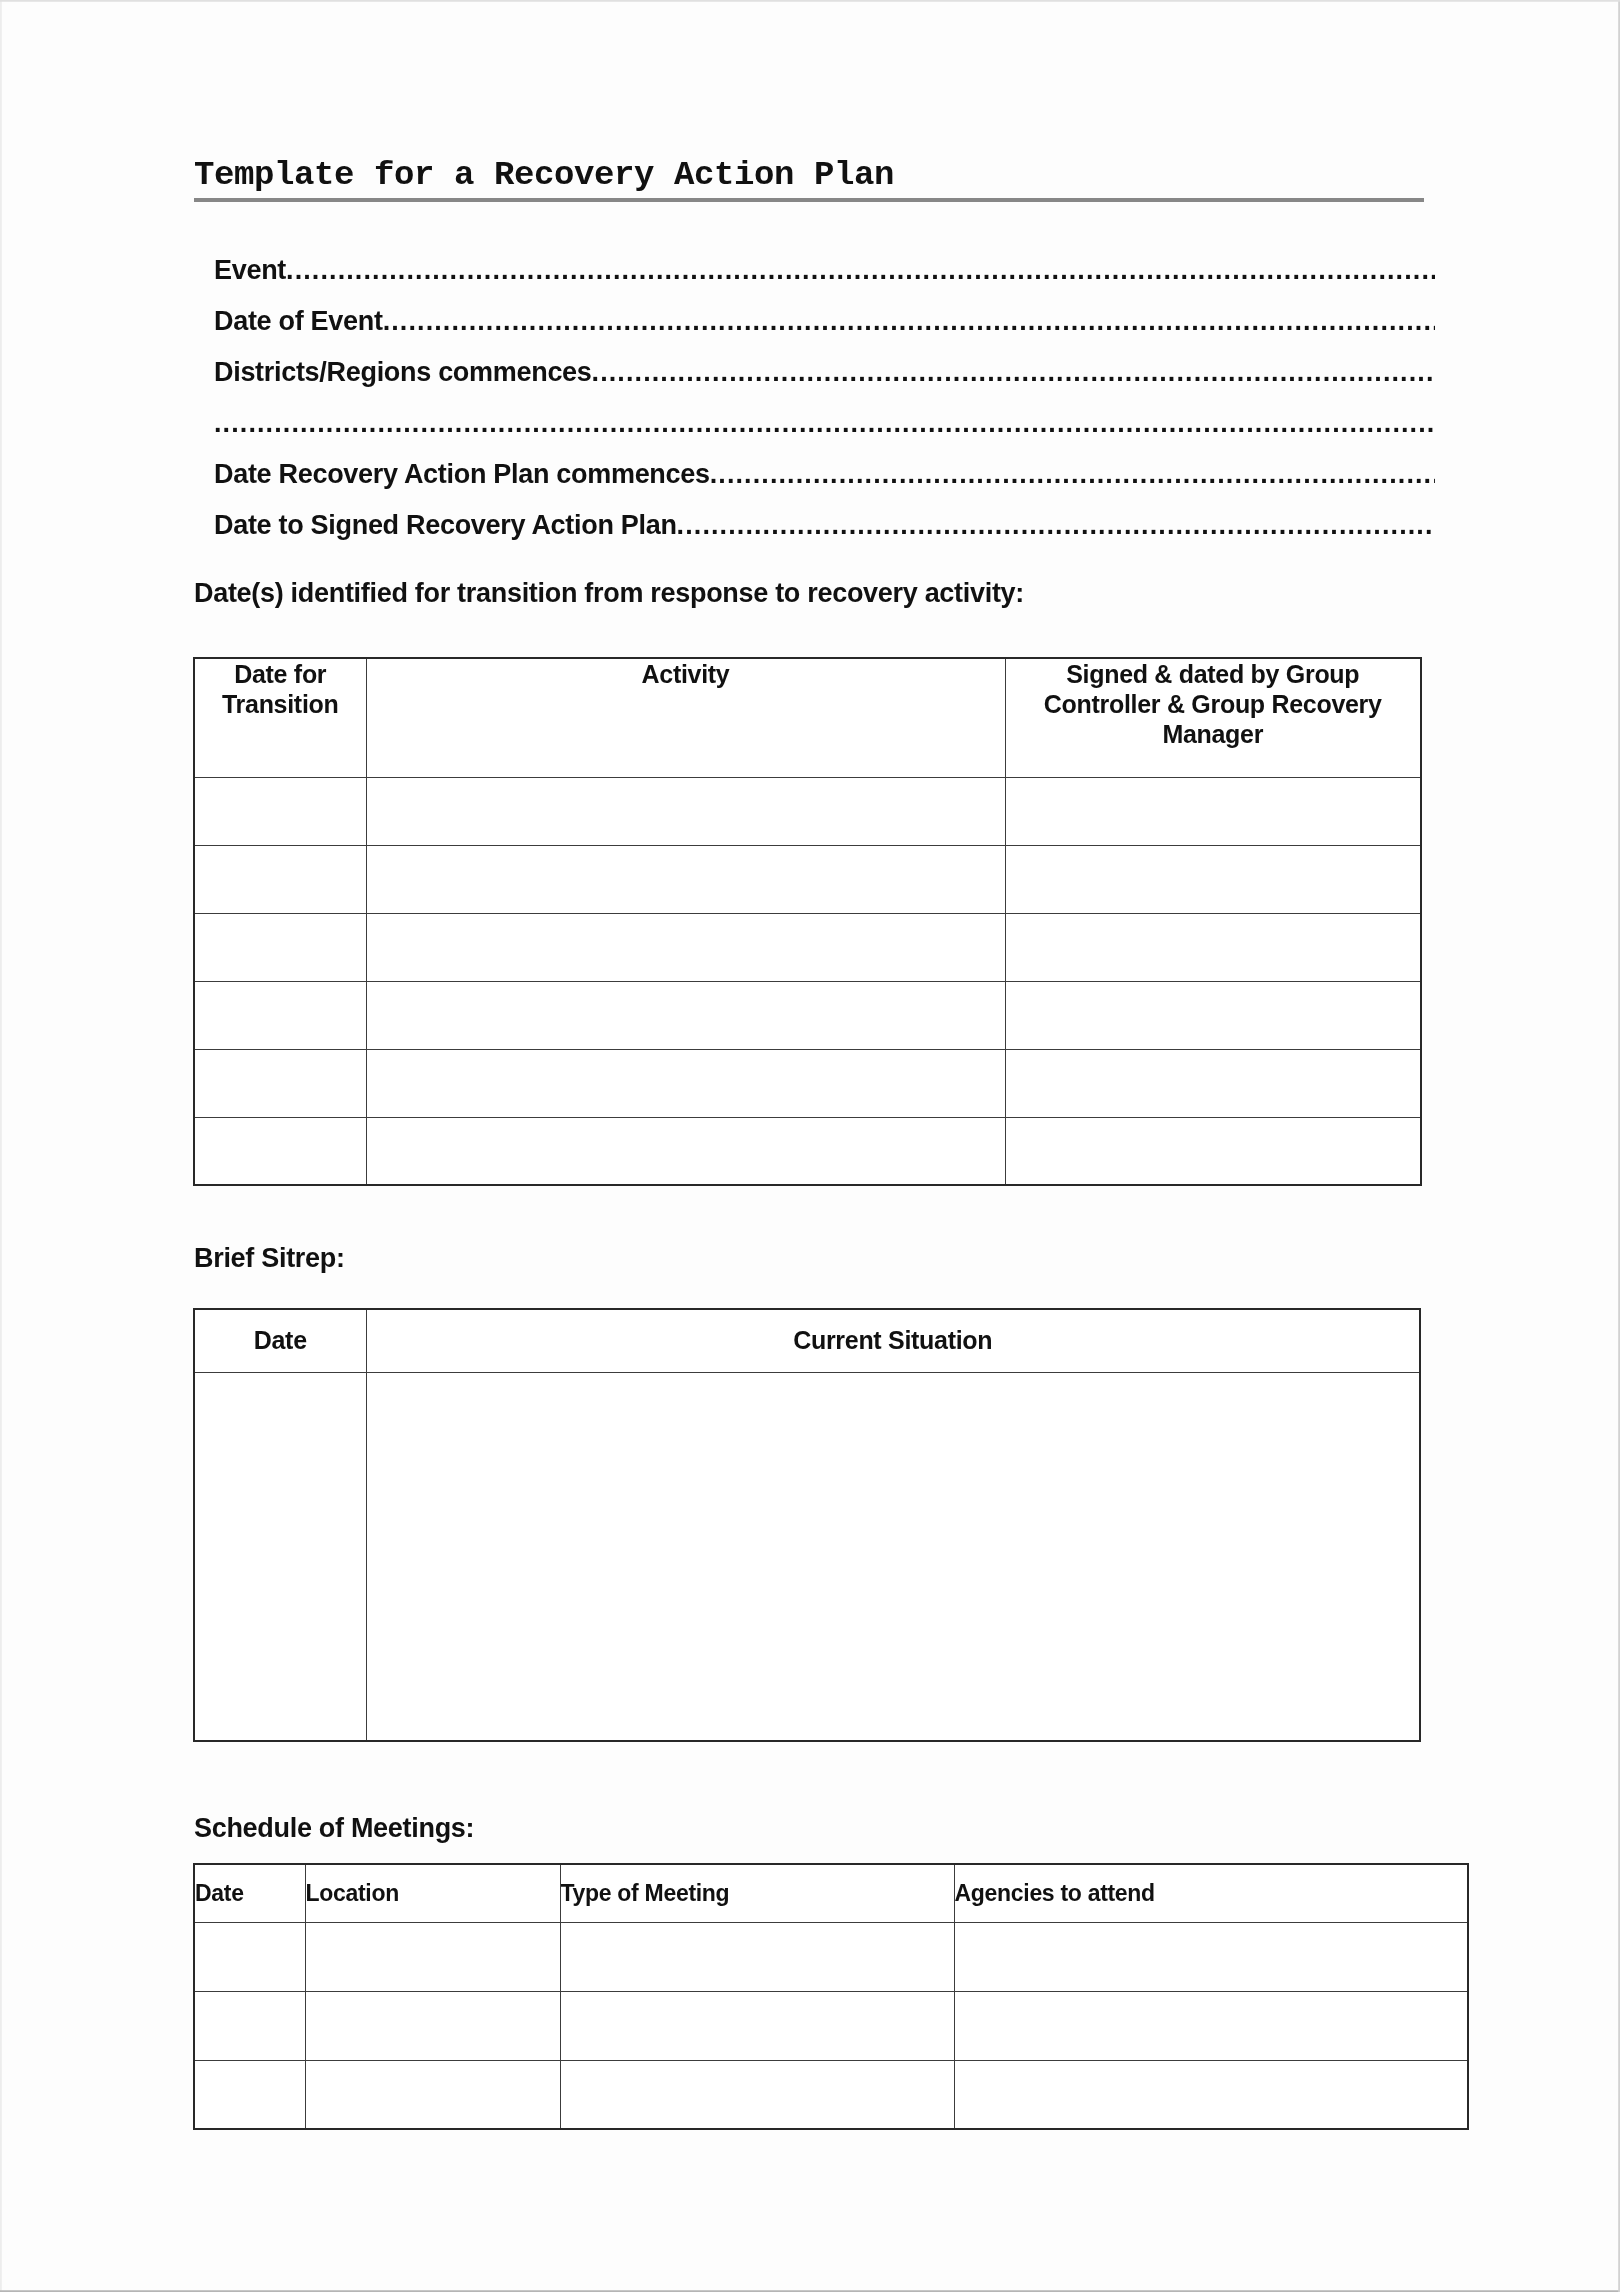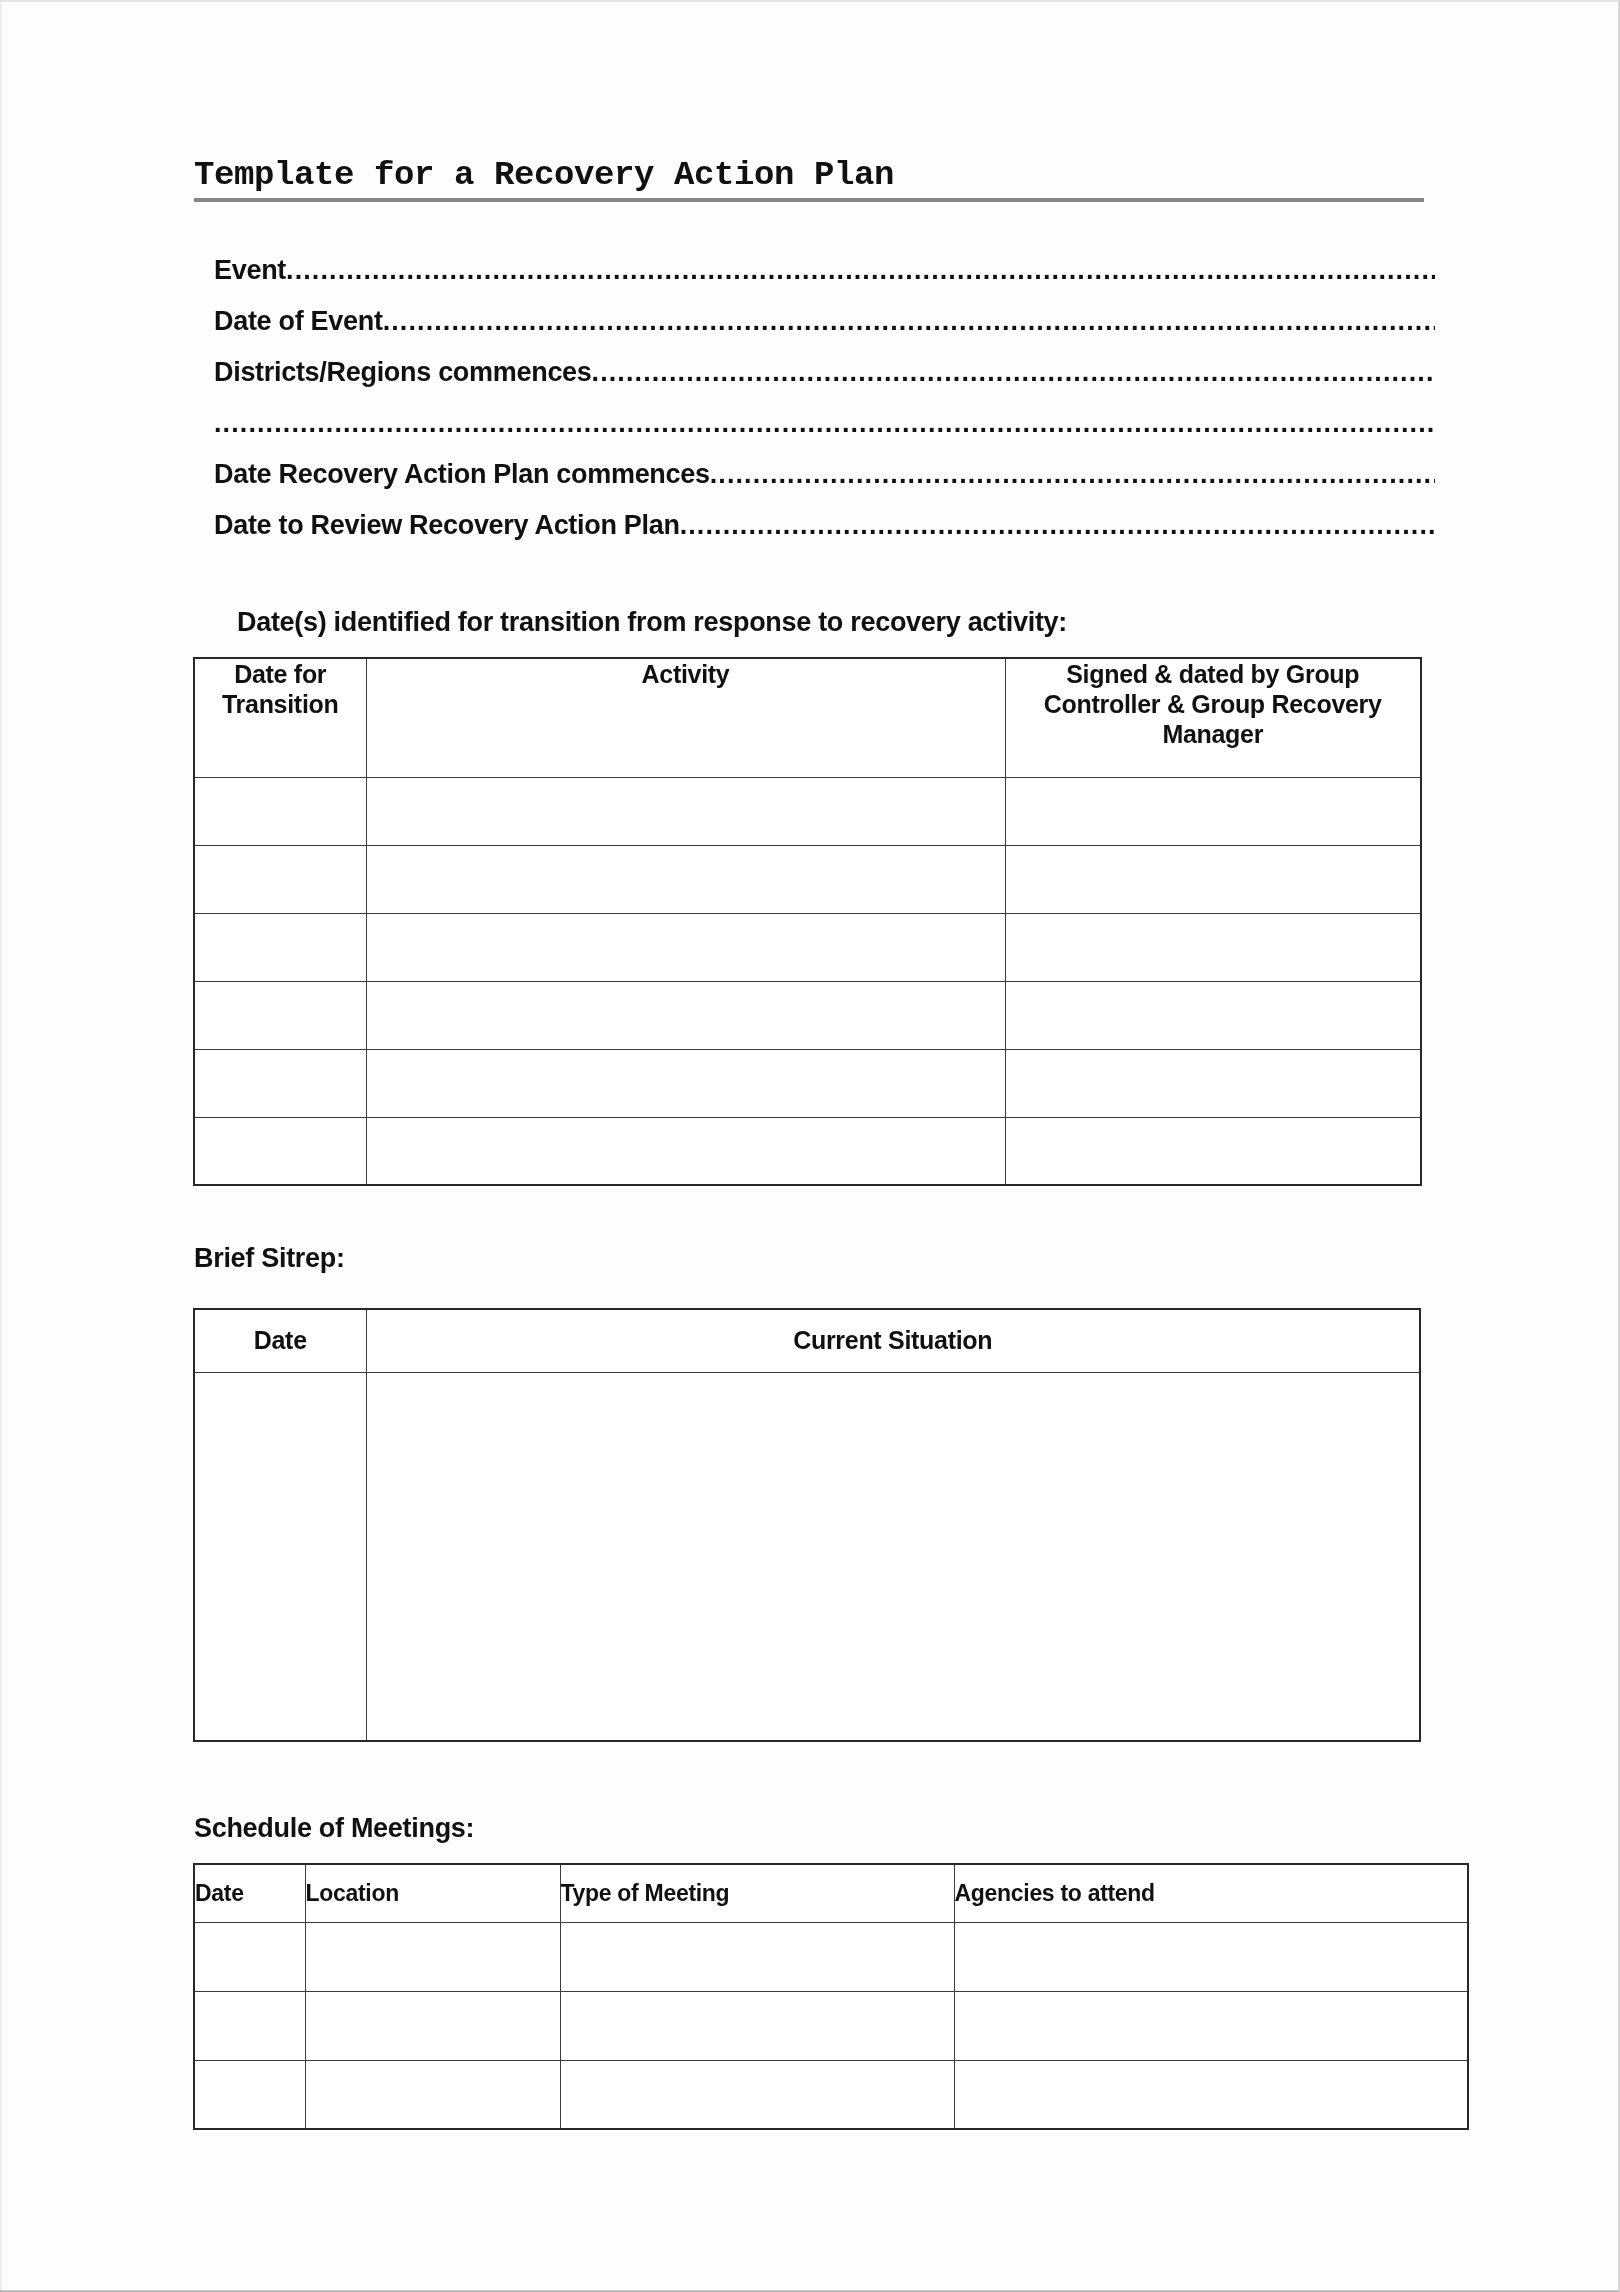--- a/index.html
+++ b/index.html
@@ -66,21 +66,21 @@
 
   
   .section-heading {
     position: absolute;
     left: 194px;
     margin: 0;
     font-size: 27px;
     line-height: 34px;
     white-space: nowrap;
   }
-  .heading-transition { top: 605px; margin-left: 43px; }
+  .heading-transition { top: 576px; }
   .heading-sitrep     { top: 1241px; }
   .heading-meetings   { top: 1811px; }
 
   
   table.grid {
     position: absolute;
     border-collapse: collapse;
     table-layout: fixed;
     background: #ffffff;
     border: 2.7px solid #282828;
@@ -149,21 +149,21 @@
         <span class="field-dots">........................................................................................................................................................................................................................................................</span>
     </div>
     <div class="field-line">
         <span class="field-dots">........................................................................................................................................................................................................................................................</span>
     </div>
     <div class="field-line">
       <span class="field-label">Date Recovery Action Plan commences</span>
         <span class="field-dots">........................................................................................................................................................................................................................................................</span>
     </div>
     <div class="field-line">
-      <span class="field-label">Date to Review Recovery Action Plan</span>
+      <span class="field-label">Date to Signed Recovery Action Plan</span>
         <span class="field-dots">........................................................................................................................................................................................................................................................</span>
     </div>
   </div>
 
   <h2 class="section-heading heading-transition">Date(s) identified for transition from response to recovery activity:</h2>
 
   <table class="grid transition-table">
     <colgroup>
       <col style="width:172px">
       <col style="width:639px">

